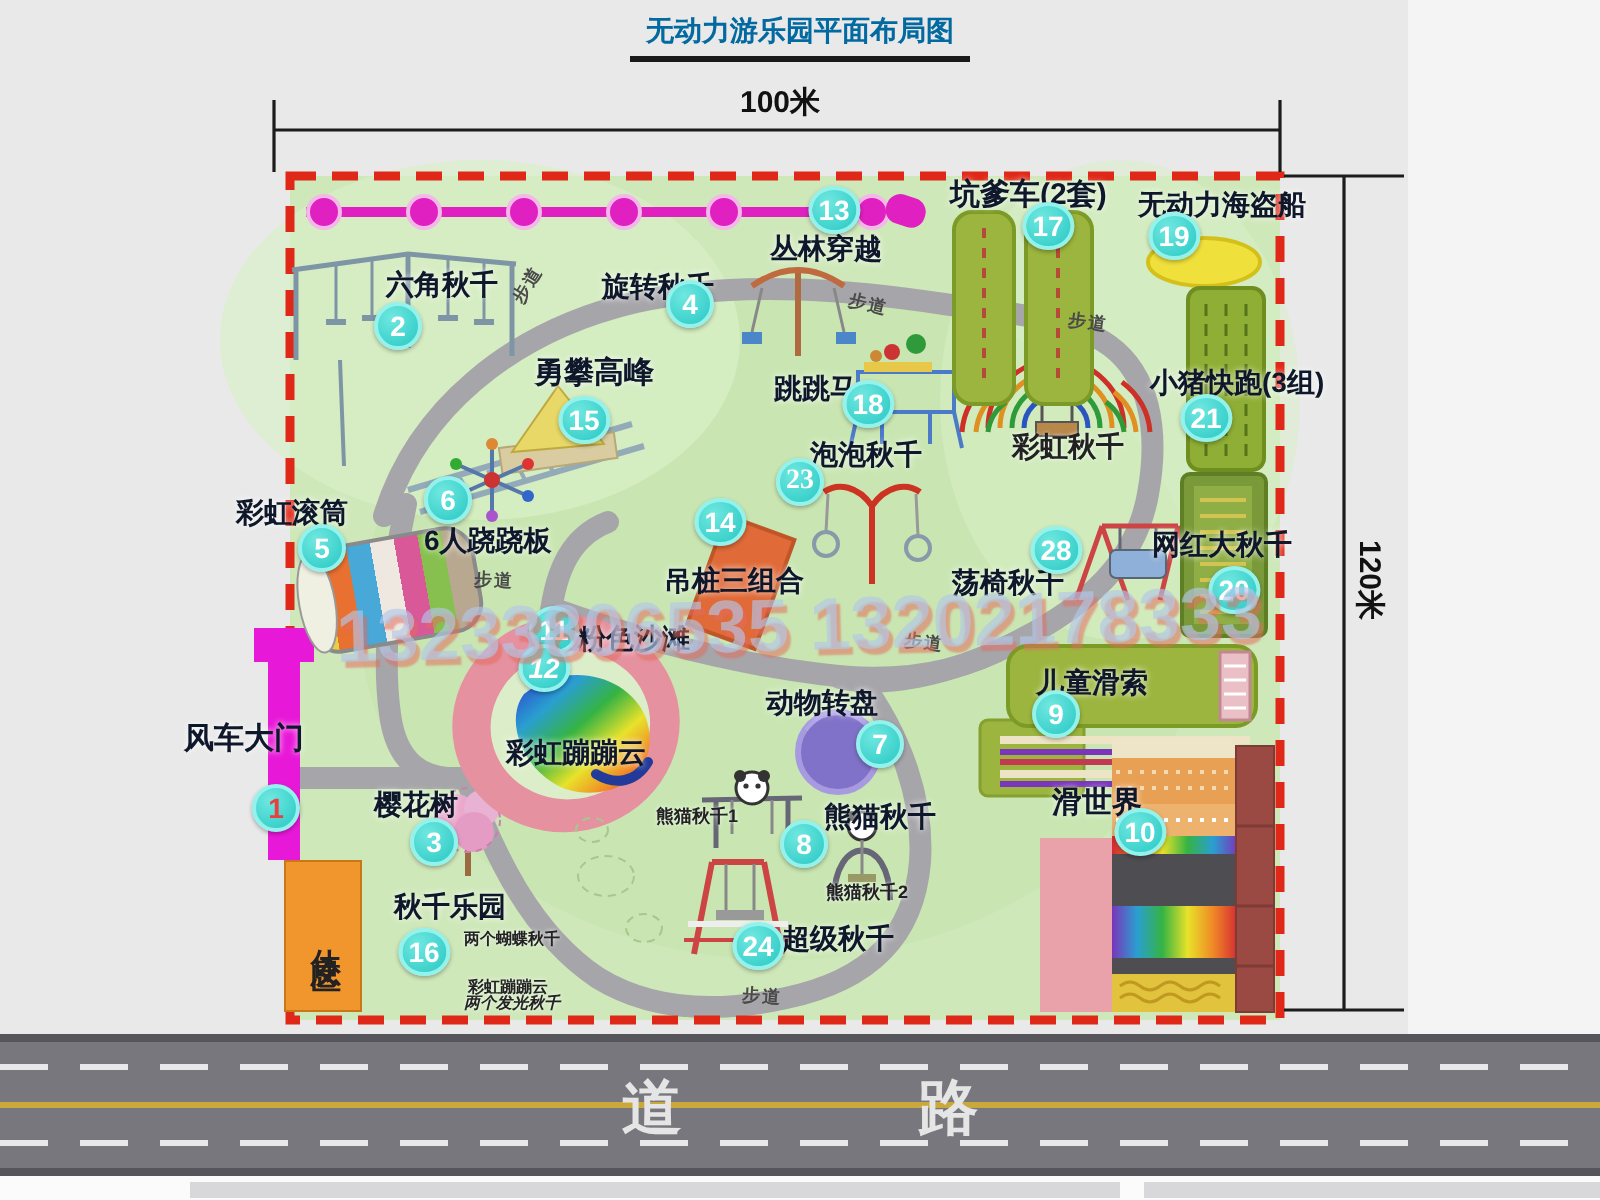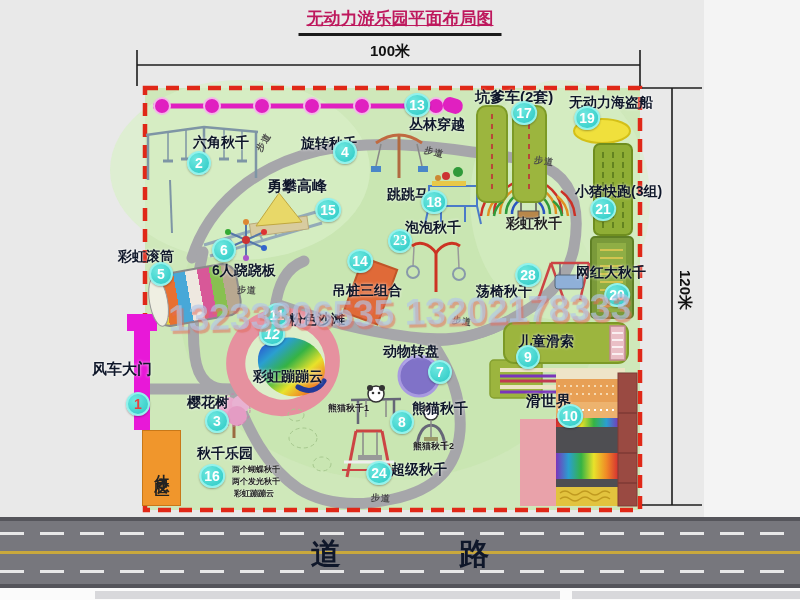--- a/index.html
+++ b/index.html
@@ -1,22 +1,22 @@
 <!DOCTYPE html>
 <html><head>
 <meta charset="utf-8">
 <style>
   html,body{margin:0;padding:0;background:#cfcfcf;}
   .stage{position:relative;width:800px;height:600px;background:#e9e9e9;overflow:hidden;
          font-family:"Liberation Sans","DejaVu Sans",sans-serif;}
   .rcol{position:absolute;left:704px;top:0;width:96px;height:517px;background:#f4f4f4;}
   #map-svg-wrap{position:absolute;left:0;top:0;width:800px;height:600px;z-index:10;}
   .title{position:absolute;left:50%;top:7px;transform:translateX(-50%);
-         font-size:17px;font-weight:bold;color:#be185d;border-bottom:3px solid #1a1a1a;
-         padding:0 8px 3px 8px;white-space:nowrap;z-index:40;text-decoration:underline;}
+         font-size:14px;font-weight:bold;color:#0369a1;border-bottom:3px solid #1a1a1a;
+         padding:0 8px 3px 8px;white-space:nowrap;z-index:40;}
   .dim-h{position:absolute;left:370px;top:42px;font-size:15px;font-weight:bold;color:#111;z-index:40;}
   .dim-v{position:absolute;left:694px;top:270px;font-size:15px;font-weight:bold;color:#111;
          transform:rotate(90deg);transform-origin:0 0;white-space:nowrap;z-index:40;}
   .attr-label{position:absolute;font-weight:bold;font-size:14px;color:#0f172a;white-space:nowrap;
          text-shadow:0 0 3px rgba(255,255,255,.9);z-index:30;}
   .sub-label{position:absolute;font-weight:bold;color:#222;white-space:nowrap;z-index:30;
          text-shadow:0 0 2px rgba(255,255,255,.85);}
   .walk-label{position:absolute;font-weight:bold;font-size:9px;color:#4a4a4a;letter-spacing:1px;
          white-space:nowrap;z-index:29;}
   .badge{position:absolute;min-width:24px;height:24px;padding:0 3px;border-radius:50%;
@@ -29,21 +29,21 @@
          border:1px solid #c87818;display:flex;align-items:center;justify-content:center;z-index:28;}
   .rest-area span{writing-mode:vertical-rl;font-weight:bold;font-size:15px;color:#222;letter-spacing:4px;}
   .road{position:absolute;left:0;top:517px;width:800px;height:71px;background:#77777d;
         border-top:4px solid #55555b;border-bottom:4px solid #55555b;box-sizing:border-box;z-index:20;}
   .road .dash{position:absolute;left:0;width:100%;height:3px;
         background:repeating-linear-gradient(90deg,#e8e8e8 0 24px,rgba(0,0,0,0) 24px 40px);}
   .road .dash.top{top:11px;}
   .road .dash.bot{bottom:11px;}
   .road .yellow{position:absolute;left:0;top:50%;margin-top:-2px;width:100%;height:3px;background:#c9a83c;}
   .road-label{position:absolute;width:100%;text-align:center;top:13px;font-size:30px;font-weight:bold;
-        color:#0f172a;letter-spacing:55px;text-indent:55px;z-index:21;}
+        color:#e5e5e5;letter-spacing:55px;text-indent:55px;z-index:21;}
   .strip{position:absolute;left:0;top:588px;width:800px;height:12px;background:#fbfbfb;z-index:19;}
   .strip .blk1{position:absolute;left:95px;top:3px;width:465px;height:8px;background:#d8d8db;}
   .strip .blk2{position:absolute;left:572px;top:3px;width:228px;height:8px;background:#d8d8db;}
   .wm1{position:absolute;left:58px;top:256px;font-size:34px;font-weight:bold;letter-spacing:12px;
        color:rgba(190,208,238,0.60);text-shadow:2px 2px 1px rgba(222,118,105,0.5);
        white-space:nowrap;z-index:60;pointer-events:none;}
   .wm2{position:absolute;left:168px;top:292px;font-size:37px;font-weight:bold;
        color:rgba(178,198,232,0.65);text-shadow:2px 3px 1px rgba(225,108,92,0.55);
        transform:rotate(-1.5deg);white-space:nowrap;z-index:60;pointer-events:none;}
 </style>
@@ -416,26 +416,26 @@
       <div class="attr-label" style="left: 412px; top: 400px;">熊猫秋千</div>
       <div class="badge" style="left: 402px; top: 422px;">8</div>
       <div class="attr-label" style="left: 518px; top: 333px;">儿童滑索</div>
       <div class="badge" style="left: 528px; top: 357px;">9</div>
       <div class="attr-label" style="left: 526px; top: 392px; font-size: 15px;">滑世界</div>
       <div class="badge" style="left: 570px; top: 416px;">10</div>
       <div class="attr-label" style="left: 289px; top: 311px; text-align: center;">粉色沙滩</div>
       <div class="badge" style="left: 277px; top: 315px;">11</div>
       <div class="attr-label" style="left: 253px; top: 368px;">彩虹蹦蹦云</div>
       <div class="badge" style="left: 272px; top: 334px; font-style: italic;">12</div>
-      <div class="attr-label" style="left: 385px; top: 116px; margin-left: 24px;">丛林穿越</div>
+      <div class="attr-label" style="left: 385px; top: 116px;">丛林穿越</div>
       <div class="badge" style="left: 417px; top: 105px;">13</div>
       <div class="attr-label" style="left: 332px; top: 282px;">吊桩三组合</div>
       <div class="badge" style="left: 360px; top: 261px;">14</div>
       <div class="attr-label" style="left: 267px; top: 177px; font-size: 15px;">勇攀高峰</div>
-      <div class="badge" style="left: 328px; top: 210px;">15</div>
+      <div class="badge" style="left: 292px; top: 210px;">15</div>
       <div class="attr-label" style="left: 197px; top: 445px;">秋千乐园</div>
       <div class="badge" style="left: 212px; top: 476px;">16</div>
       <div class="attr-label" style="left: 475px; top: 88px; font-size: 15px;">坑爹车(2套)</div>
       <div class="badge" style="left: 524px; top: 113px;">17</div>
       <div class="attr-label" style="left: 387px; top: 186px;">跳跳马</div>
       <div class="badge" style="left: 434px; top: 202px;">18</div>
       <div class="attr-label" style="left: 569px; top: 94px;">无动力海盗船</div>
       <div class="badge" style="left: 587px; top: 118px;">19</div>
       <div class="attr-label" style="left: 576px; top: 264px;">网红大秋千</div>
       <div class="badge" style="left: 617px; top: 295px;">20</div>
@@ -444,21 +444,21 @@
       <div class="attr-label" style="left: 476px; top: 283px;">荡椅秋千</div>
       <div class="badge" style="left: 528px; top: 275px;">28</div>
       <div class="attr-label" style="left: 405px; top: 219px;">泡泡秋千</div>
       <div class="badge" style="left: 400px; top: 241px; font-family: Liberation Serif, serif;">23</div>
       <div class="attr-label" style="left: 391px; top: 461px;">超级秋千</div>
       <div class="badge" style="left: 379px; top: 473px;">24</div>
       <div class="sub-label" style="left: 506px; top: 215px; font-size: 14px;">彩虹秋千</div>
       <div class="sub-label" style="left: 328px; top: 402px; font-size: 9px;">熊猫秋千1</div>
       <div class="sub-label" style="left: 413px; top: 440px; font-size: 9px;">熊猫秋千2</div>
       <div class="sub-label" style="left: 232px; top: 464px; font-size: 8px;">两个蝴蝶秋千</div>
-      <div class="sub-label" style="left: 232px; top: 476px; font-size: 8px;">两个发光秋千</div>
+      <div class="sub-label" style="left: 232px; top: 496px; font-size: 8px; font-style: italic;">两个发光秋千</div>
       <div class="sub-label" style="left: 234px; top: 488px; font-size: 8px;">彩虹蹦蹦云</div>
       <div class="walk-label" style="left: 254px; top: 136px; transform: rotate(-58deg);">步道</div>
       <div class="walk-label" style="left: 424px; top: 146px; transform: rotate(14deg);">步道</div>
       <div class="walk-label" style="left: 534px; top: 155px; transform: rotate(8deg);">步道</div>
       <div class="walk-label" style="left: 237px; top: 284px; transform: rotate(3deg);">步道</div>
       <div class="walk-label" style="left: 452px; top: 315px; transform: rotate(8deg);">步道</div>
       <div class="walk-label" style="left: 371px; top: 492px; transform: rotate(4deg);">步道</div>
     </div>
 
   <div class="wm2">13233806535 13202178333</div>

